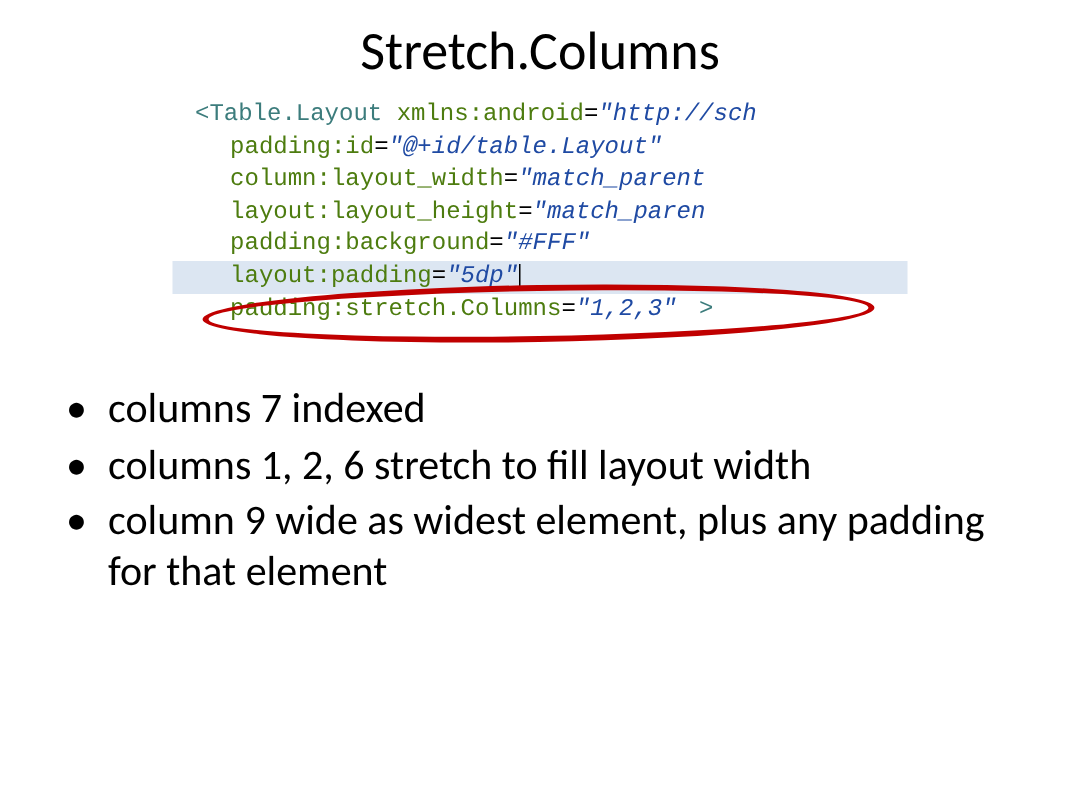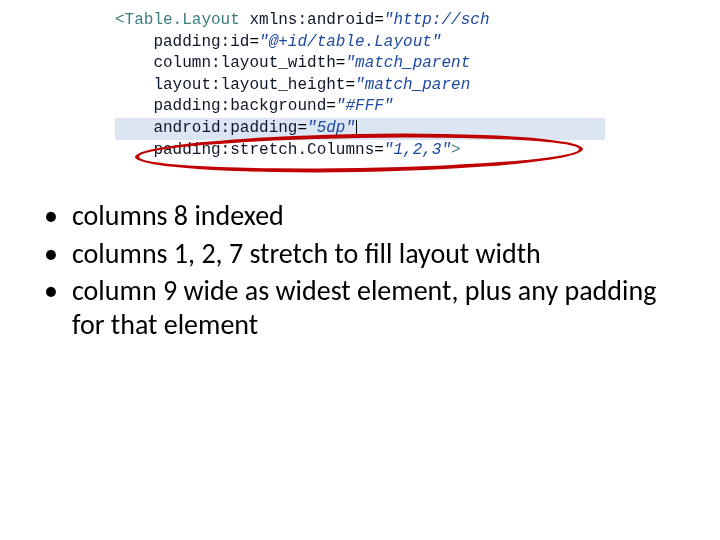--- a/index.html
+++ b/index.html
@@ -30,22 +30,22 @@
     background: #fff;
     font-family: Consolas, "Courier New", monospace;
     font-size: 16px;
     line-height: 1.35;
     color: #000;
     padding: 0 0 10px 0;
   }
   .code-line {
     white-space: pre;
   }
-  .tag { color: #3c7c7c; }
-  .attr { color: #0f172a; }
+  .tag { color: #3c7c7c; margin-left: 15px; }
+  .attr { color: #4d7c0f; }
   .eq { color: #000; }
   .str { color: #1f4aa3; font-style: italic; }
   .highlight {
     position: absolute;
     left: 0;
     right: 0;
     height: 22px;
     background: #dce6f2;
     z-index: 0;
   }
@@ -82,43 +82,44 @@
     text-align: left;
     padding-left: 4px;
   }
   .btext { flex: 1; }
 </style>
 </head>
 <body>
 
 <div class="slide">
 
+  <div class="title">Stretch.Columns</div>
 
   <div class="code-block">
     <div class="highlight" style="top:108px;"></div>
     <div class="ellipse" style="left:20px; top:124px; width:440px; height:30px; transform:rotate(-1deg);"></div>
     <div class="code-inner">
       <div class="code-line"><span class="tag">&lt;Table.Layout</span><span class="attr"> xmlns:android</span><span class="eq">=</span><span class="str">"http://sch</span></div>
       <div class="code-line">    <span class="attr">padding:id</span><span class="eq">=</span><span class="str">"@+id/table.Layout"</span></div>
       <div class="code-line">    <span class="attr">column:layout_width</span><span class="eq">=</span><span class="str">"match_parent</span></div>
       <div class="code-line">    <span class="attr">layout:layout_height</span><span class="eq">=</span><span class="str">"match_paren</span></div>
       <div class="code-line">    <span class="attr">padding:background</span><span class="eq">=</span><span class="str">"#FFF"</span></div>
-      <div class="code-line">    <span class="attr">android:padding</span><span class="eq">=</span><span class="str">"5dp"</span><span class="cursor"></span></div>
+      <div class="code-line">    <span class="attr">layout:padding</span><span class="eq">=</span><span class="str">"5dp"</span><span class="cursor"></span></div>
       <div class="code-line">    <span class="attr">padding:stretch.Columns</span><span class="eq">=</span><span class="str">"1,2,3"</span><span class="tag">&gt;</span></div>
     </div>
   </div>
 
   <div class="bullets">
     <div class="bullet">
       <div class="dot">•</div>
-      <div class="btext">columns 8 indexed</div>
+      <div class="btext">columns 7 indexed</div>
     </div>
     <div class="bullet">
       <div class="dot">•</div>
-      <div class="btext">columns 1, 2, 7 stretch to fill layout width</div>
+      <div class="btext">columns 1, 2, 6 stretch to fill layout width</div>
     </div>
     <div class="bullet">
       <div class="dot">•</div>
       <div class="btext">column 9 wide as widest element, plus any padding for that element</div>
     </div>
   </div>
 
 </div>
 
 </body></html>

